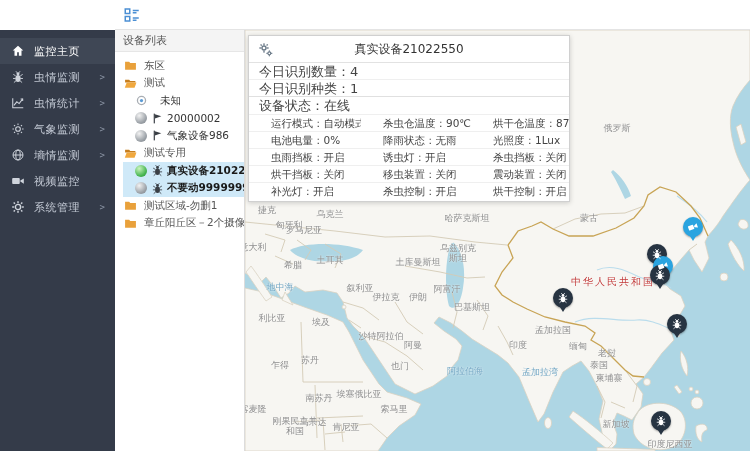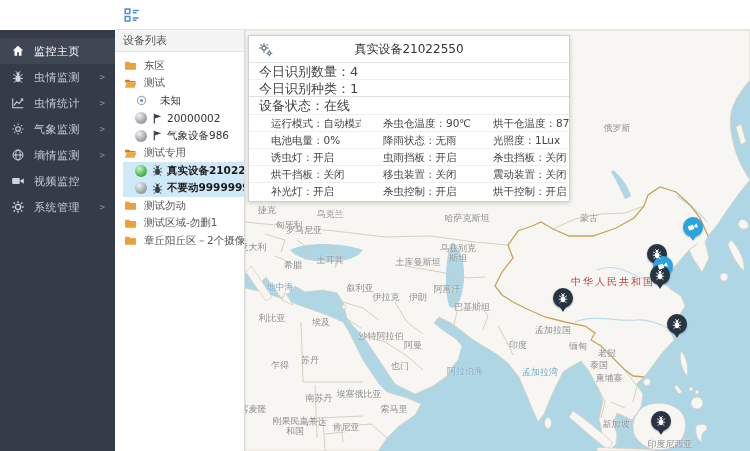--- a/index.html
+++ b/index.html
@@ -256,26 +256,20 @@
           <span class="dicon"><svg viewBox="0 0 24 24" width="100%" height="100%">
               <g fill="#3a3f45">
                 <ellipse cx="12" cy="14.5" rx="4.5" ry="6"></ellipse>
                 <circle cx="12" cy="6.5" r="2.6"></circle>
               </g>
              <g stroke="#3a3f45" stroke-width="1.6" fill="none">
              <path d="M8 10 L4 7.5 M8 14.5 L3.5 14.5 M8.5 18.5 L5 21.5 M16 10 L20 7.5 M16 14.5 L20.5 14.5 M15.5 18.5 L19 21.5 M10.6 4.8 L8.5 2.2 M13.4 4.8 L15.5 2.2"></path>
               </g>
             </svg></span>
           <span class="tlabel">不要动99999999</span>
-        </div>
-        <div class="tree-row lvl0">
-          <span class="ticon"><svg viewBox="0 0 24 24" width="100%" height="100%">
-              <path fill="#e9a13b" d="M2 5 L9.5 5 L11.5 7.5 L22 7.5 L22 20 L2 20 Z"></path>
-            </svg></span>
-          <span class="tlabel">测试勿动</span>
         </div>
         <div class="tree-row lvl0">
           <span class="ticon"><svg viewBox="0 0 24 24" width="100%" height="100%">
               <path fill="#e9a13b" d="M2 5 L9.5 5 L11.5 7.5 L22 7.5 L22 20 L2 20 Z"></path>
             </svg></span>
           <span class="tlabel">测试区域-勿删1</span>
         </div>
         <div class="tree-row lvl0">
           <span class="ticon"><svg viewBox="0 0 24 24" width="100%" height="100%">
               <path fill="#e9a13b" d="M2 5 L9.5 5 L11.5 7.5 L22 7.5 L22 20 L2 20 Z"></path>
@@ -524,22 +518,22 @@
             <div>运行模式：自动模式</div>
             <div>杀虫仓温度：90℃</div>
             <div>烘干仓温度：87℃</div>
           </div>
           <div class="p-grid">
             <div>电池电量：0%</div>
             <div>降雨状态：无雨</div>
             <div>光照度：1Lux</div>
           </div>
           <div class="p-grid">
+            <div>虫雨挡板：开启</div>
             <div>诱虫灯：开启</div>
-            <div>虫雨挡板：开启</div>
             <div>杀虫挡板：关闭</div>
           </div>
           <div class="p-grid">
             <div>烘干挡板：关闭</div>
             <div>移虫装置：关闭</div>
             <div>震动装置：关闭</div>
           </div>
           <div class="p-grid">
             <div>补光灯：开启</div>
             <div>杀虫控制：开启</div>

